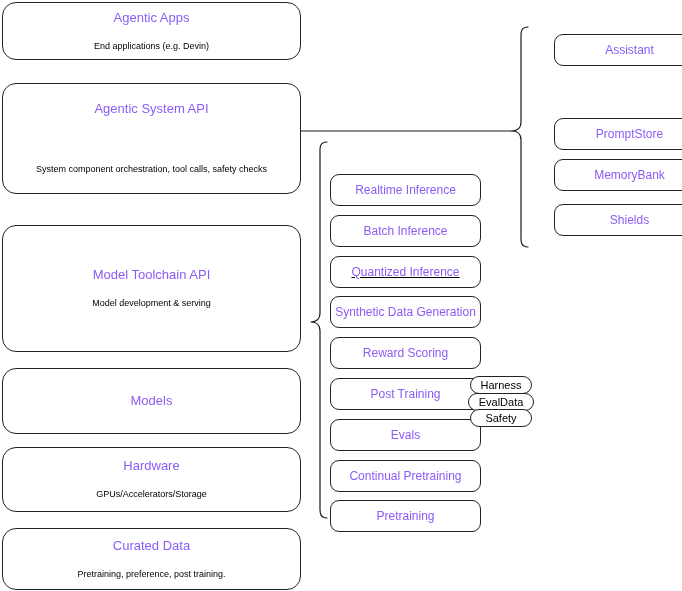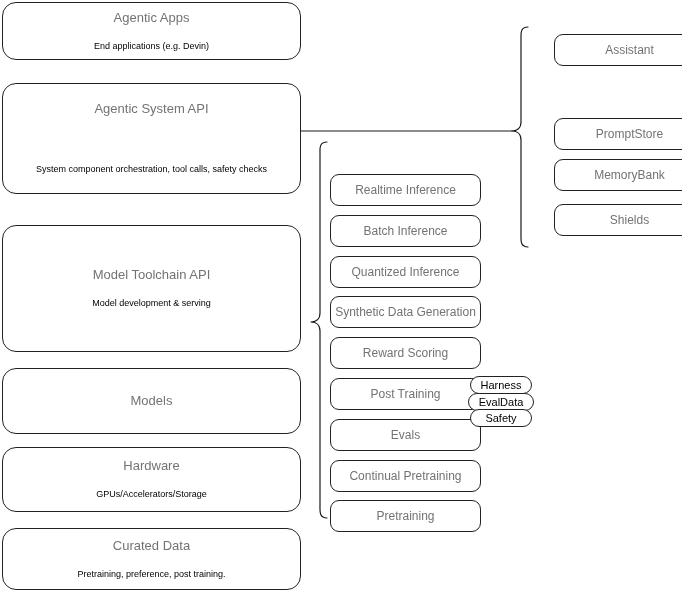--- a/index.html
+++ b/index.html
@@ -28,21 +28,21 @@
     border-radius: 12px;
     background: #ffffff;
     display: flex;
     flex-direction: column;
     align-items: center;
     justify-content: center;
     text-align: center;
   }
   .box .title {
     font-size: 13px;
-    color: #737373;
+    color: #8b5cf6;
     line-height: 16px;
     white-space: nowrap;
   }
   .box .subtitle {
     font-size: 9px;
     color: #000000;
     line-height: 13px;
     margin-top: 14px;
     white-space: nowrap;
   }
@@ -163,21 +163,21 @@
     <div class="title">Curated Data</div>
     <div class="subtitle">Pretraining, preference, post training.</div>
   </div>
 
   <div class="box svc-box mid-box" style="top:144px;">
     <div class="title">Realtime Inference</div>
   </div>
   <div class="box svc-box mid-box" style="top:185px;">
     <div class="title">Batch Inference</div>
   </div>
-  <div class="box svc-box mid-box" style="top:226px;">
+  <div class="box svc-box mid-box" style="top:226px;text-decoration:underline;">
     <div class="title">Quantized Inference</div>
   </div>
   <div class="box svc-box mid-box" style="top:266px;">
     <div class="title">Synthetic Data Generation</div>
   </div>
   <div class="box svc-box mid-box" style="top:307px;">
     <div class="title">Reward Scoring</div>
   </div>
   <div class="box svc-box mid-box" style="top:348px;">
     <div class="title">Post Training</div>

